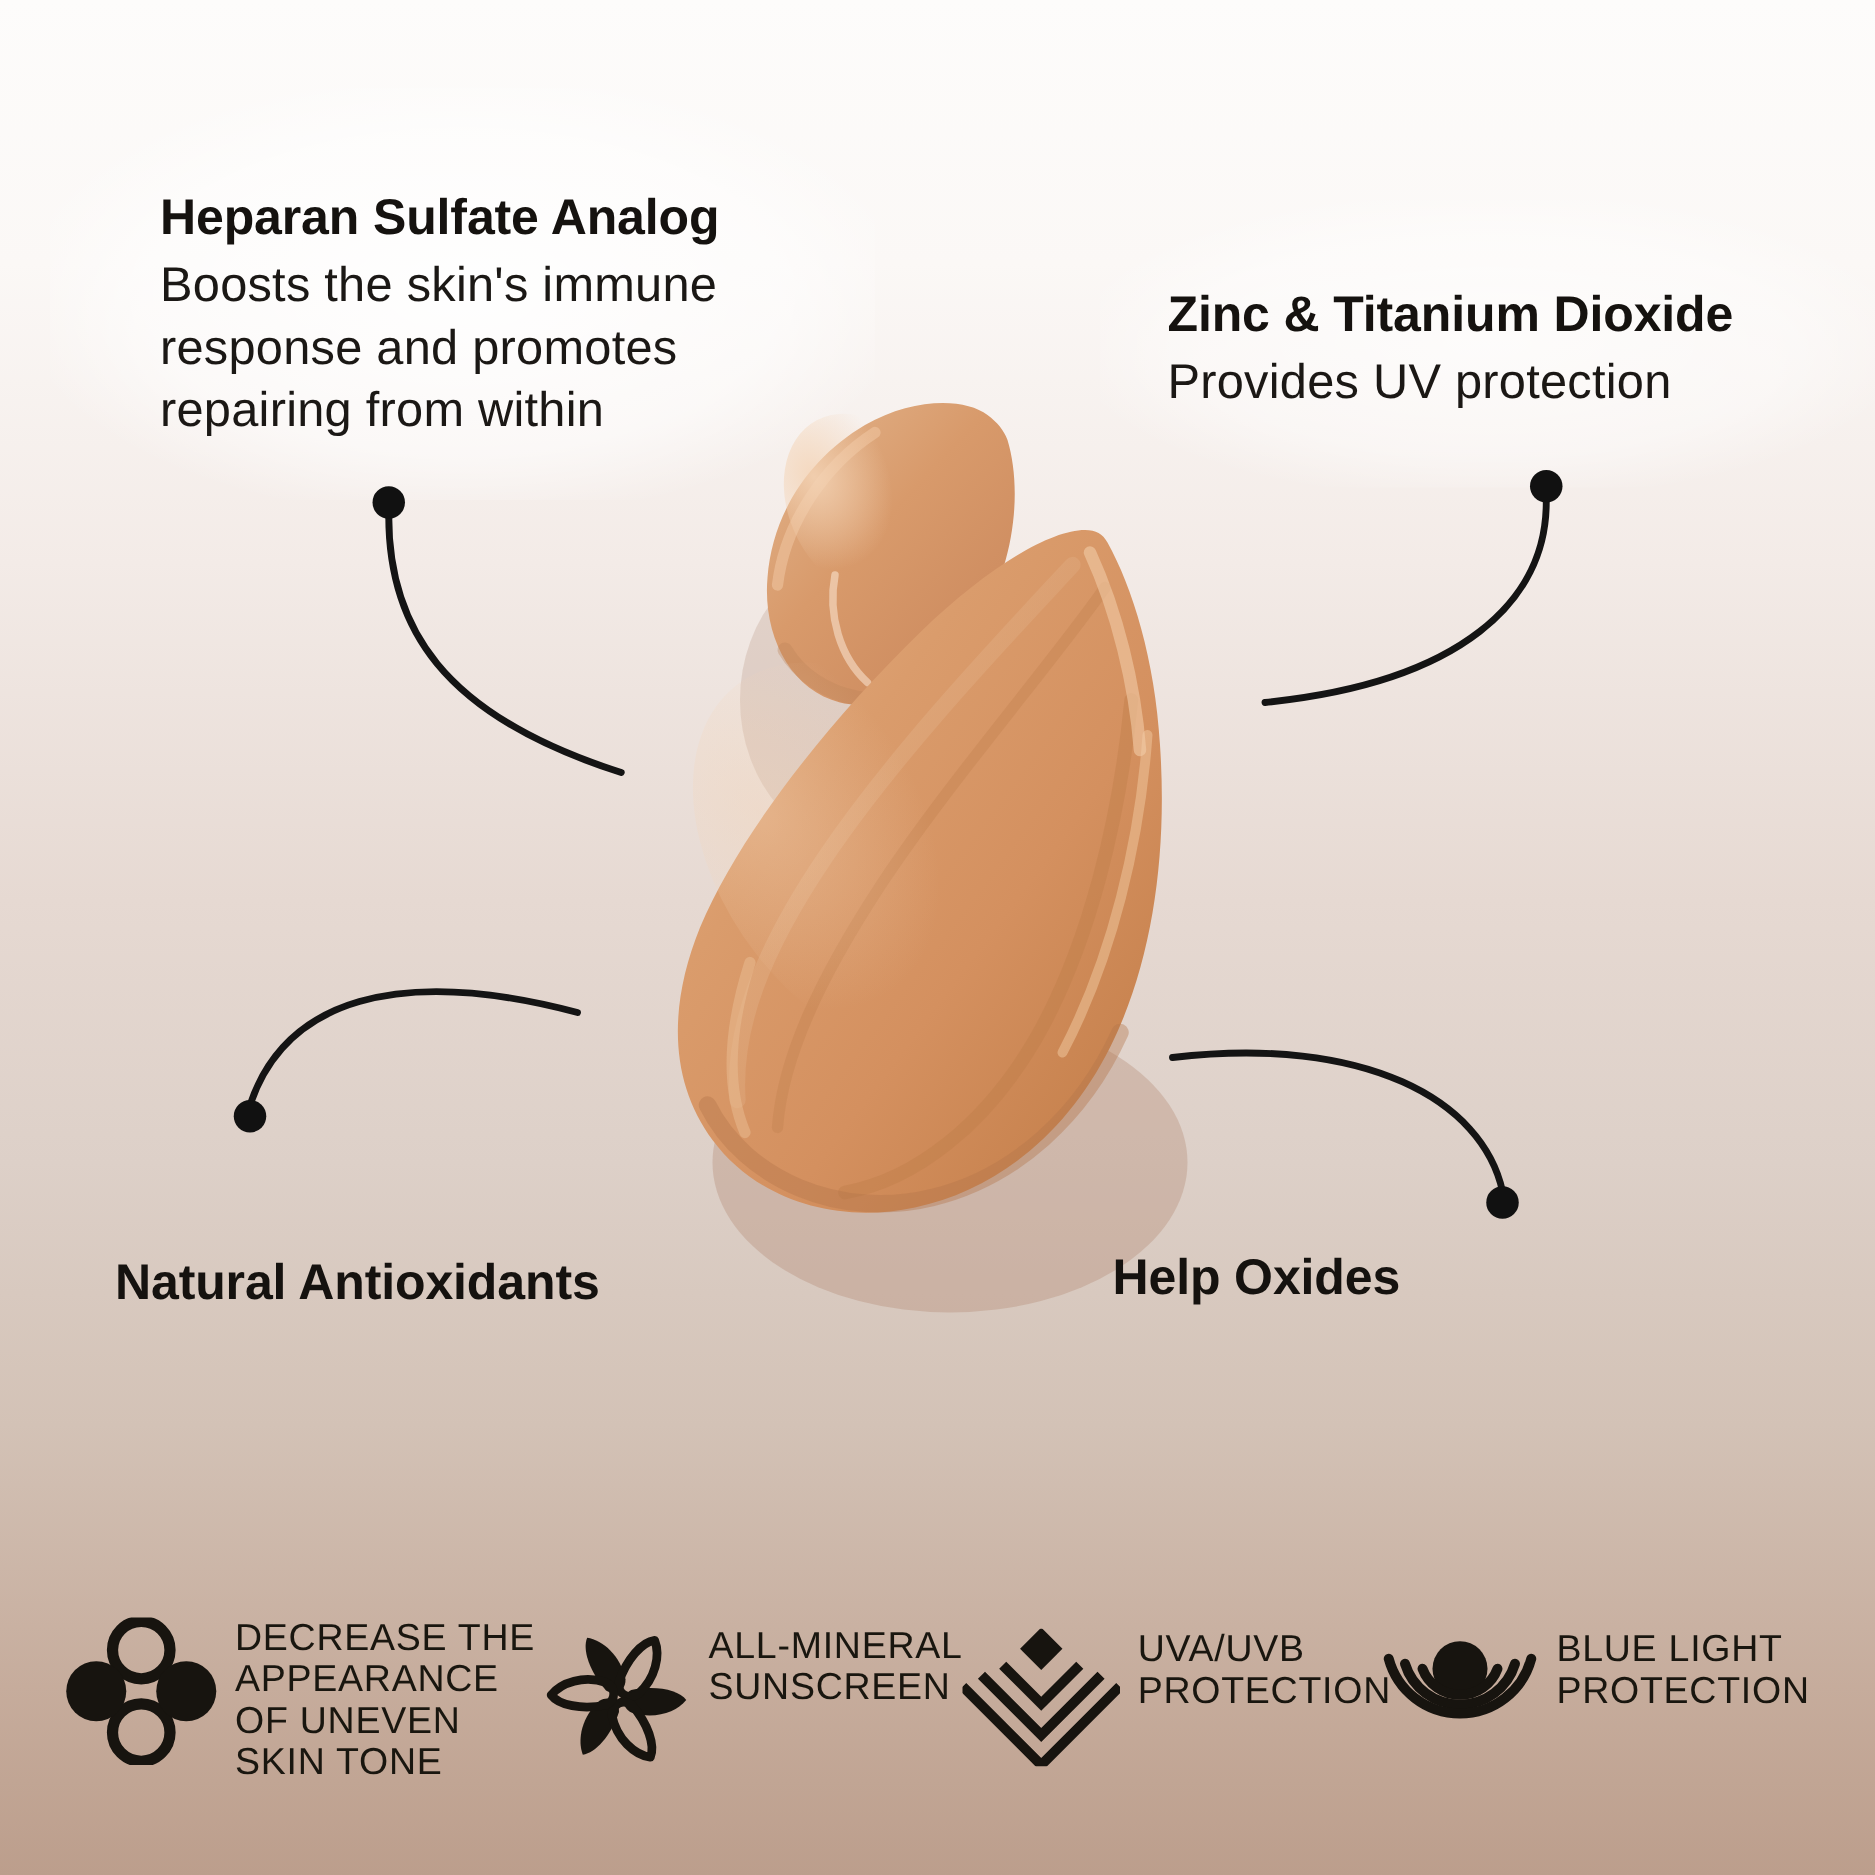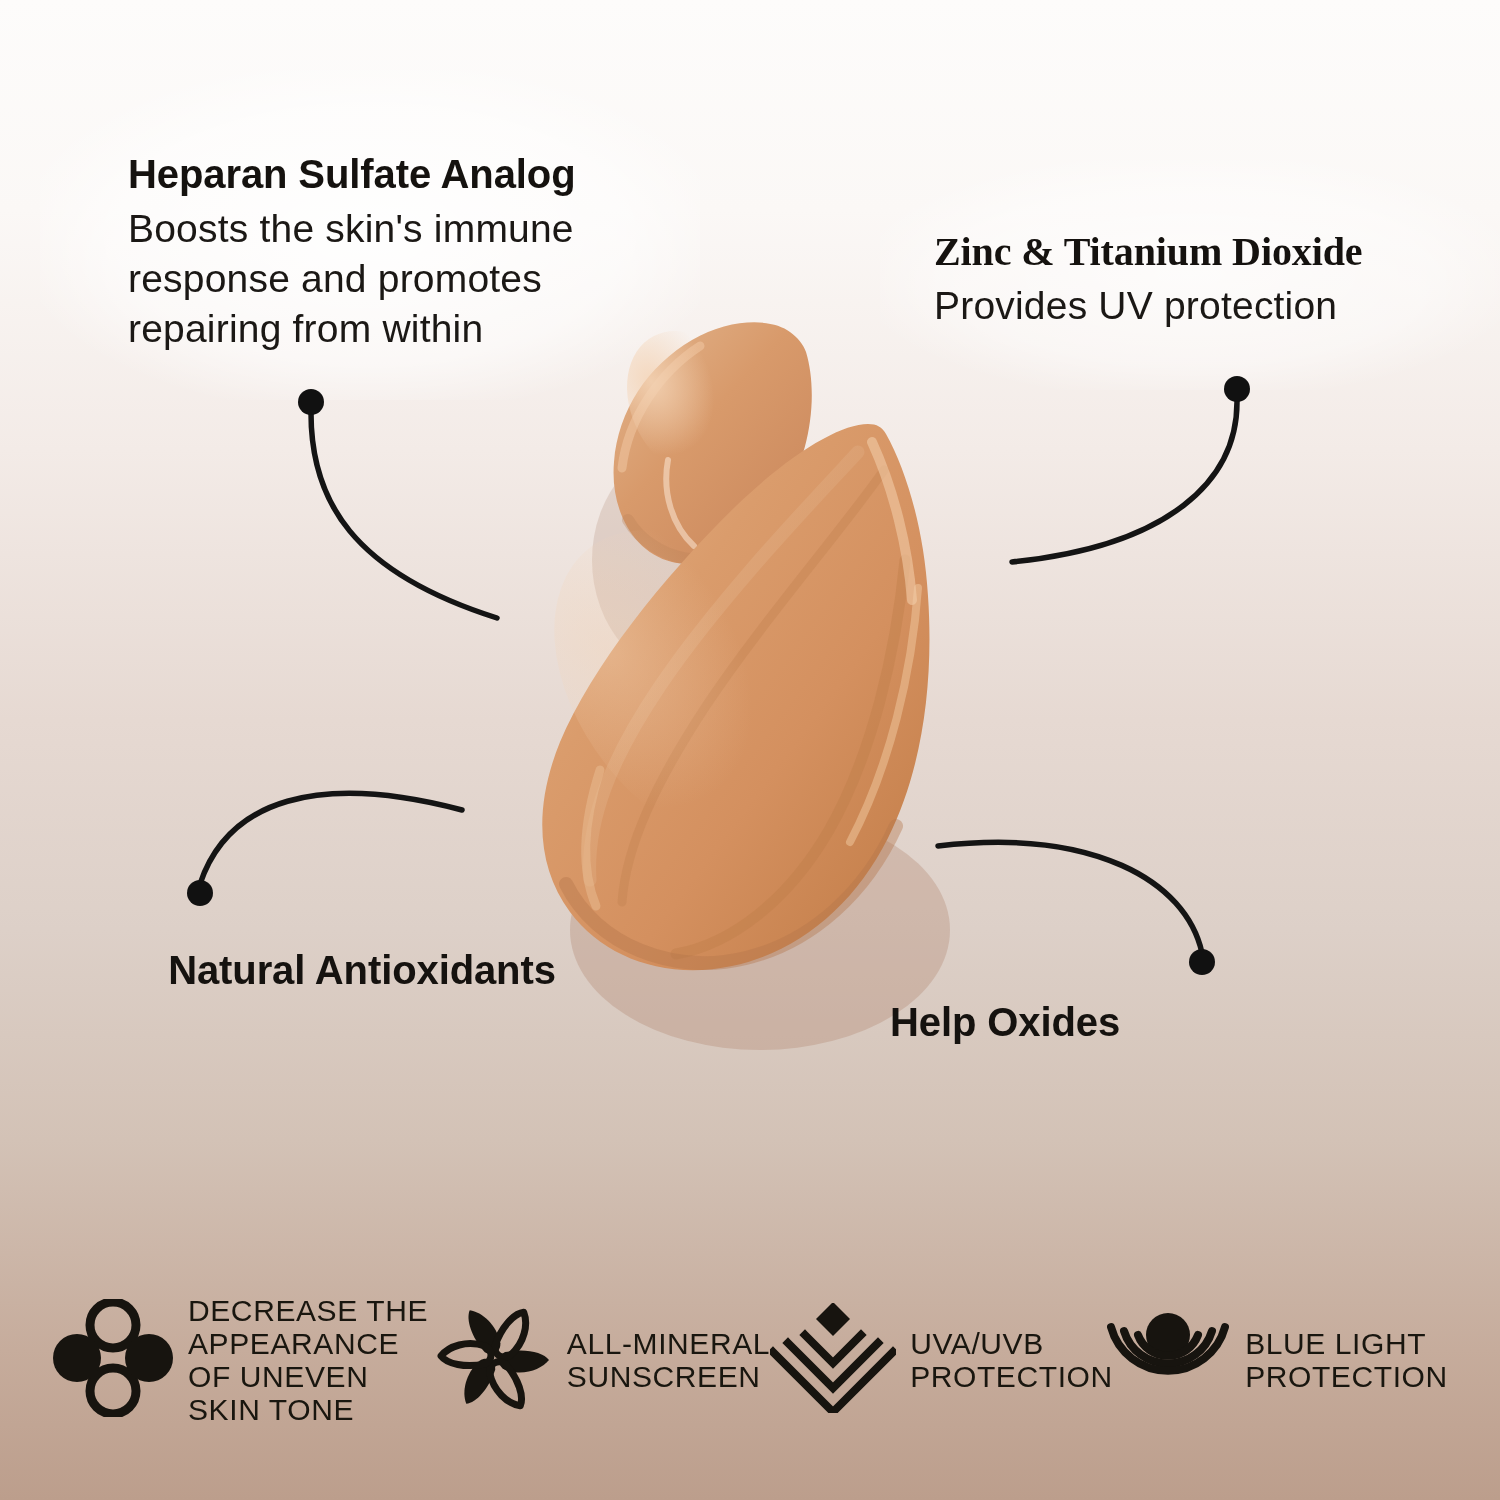--- a/index.html
+++ b/index.html
@@ -48,24 +48,24 @@
     font-weight:300;
     color:#1b1815;
     letter-spacing:.2px;
   }
 
   #co-heparan      { left:128px;  top:150px;  width:540px; }
   #co-heparan .title { font-size:40px; line-height:48px; }
   #co-heparan .body  { font-size:39px; line-height:50px; margin-top:6px; }
 
   #co-zinc         { left:934px;  top:228px;  width:520px; }
-  #co-zinc .title  { font-size:40px; line-height:48px;font-family:Liberation Serif, serif; }
+  #co-zinc .title  { font-size:40px; line-height:48px; }
   #co-zinc .body   { font-size:39px; line-height:50px; margin-top:5px; }
 
-  #co-antiox       { left:92px;   top:946px;  width:540px;text-align:center; }
+  #co-antiox       { left:92px;   top:1002px;  width:540px; }
   #co-antiox .title{ font-size:40px; line-height:48px; }
   #co-antiox .body { font-size:39px; line-height:50px; margin-top:6px; }
 
   #co-iron         { left:890px;  top:998px;  width:540px; }
   #co-iron .title  { font-size:40px; line-height:48px; }
   #co-iron .body   { font-size:39px; line-height:50px; margin-top:32px; }
 
   
   #connectors {
     position:absolute; left:0; top:0;
@@ -80,21 +80,21 @@
   #benefits {
     position:absolute;
     left:0; bottom:74px;
     width:1500px;
     display:flex;
     align-items:center;
     padding:0 52px;
   }
   .benefit {
     display:flex;
-    align-items:center;
+    align-items:flex-start;
     gap:14px;
   }
   .benefit .bicon { flex:0 0 auto; }
   .benefit .blabel {
     font-size:30px;
     line-height:33px;
     font-weight:300;
     letter-spacing:.6px;
     color:#19160f;
     text-transform:uppercase;

